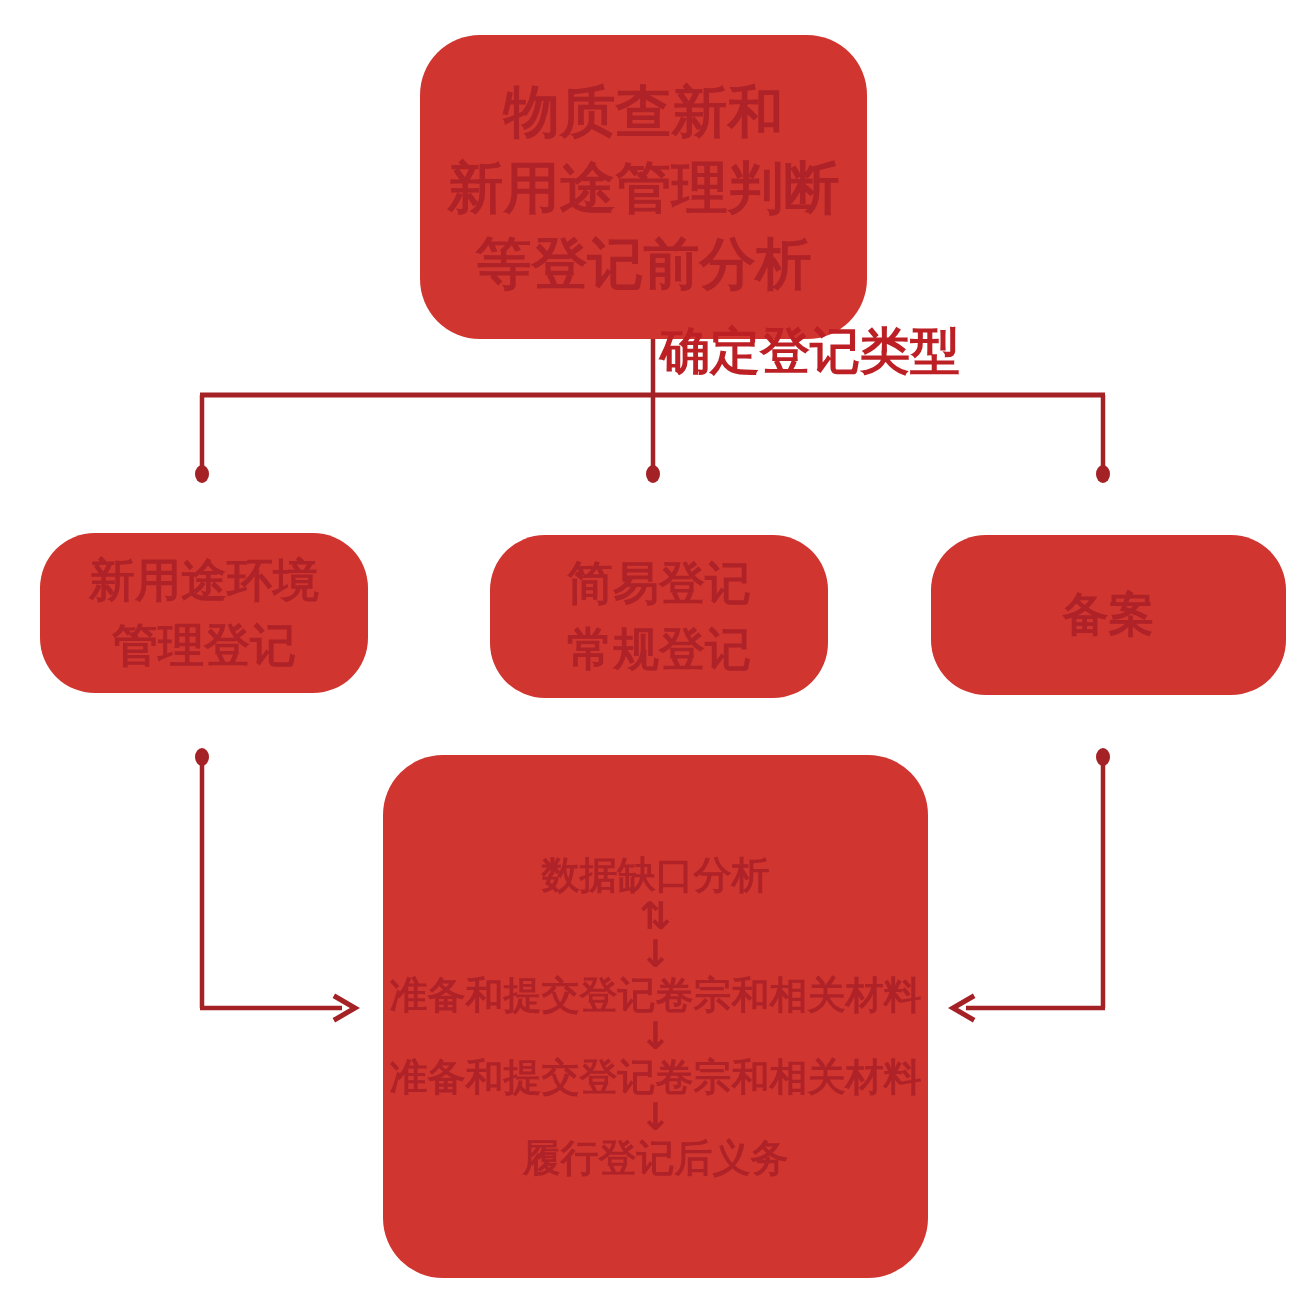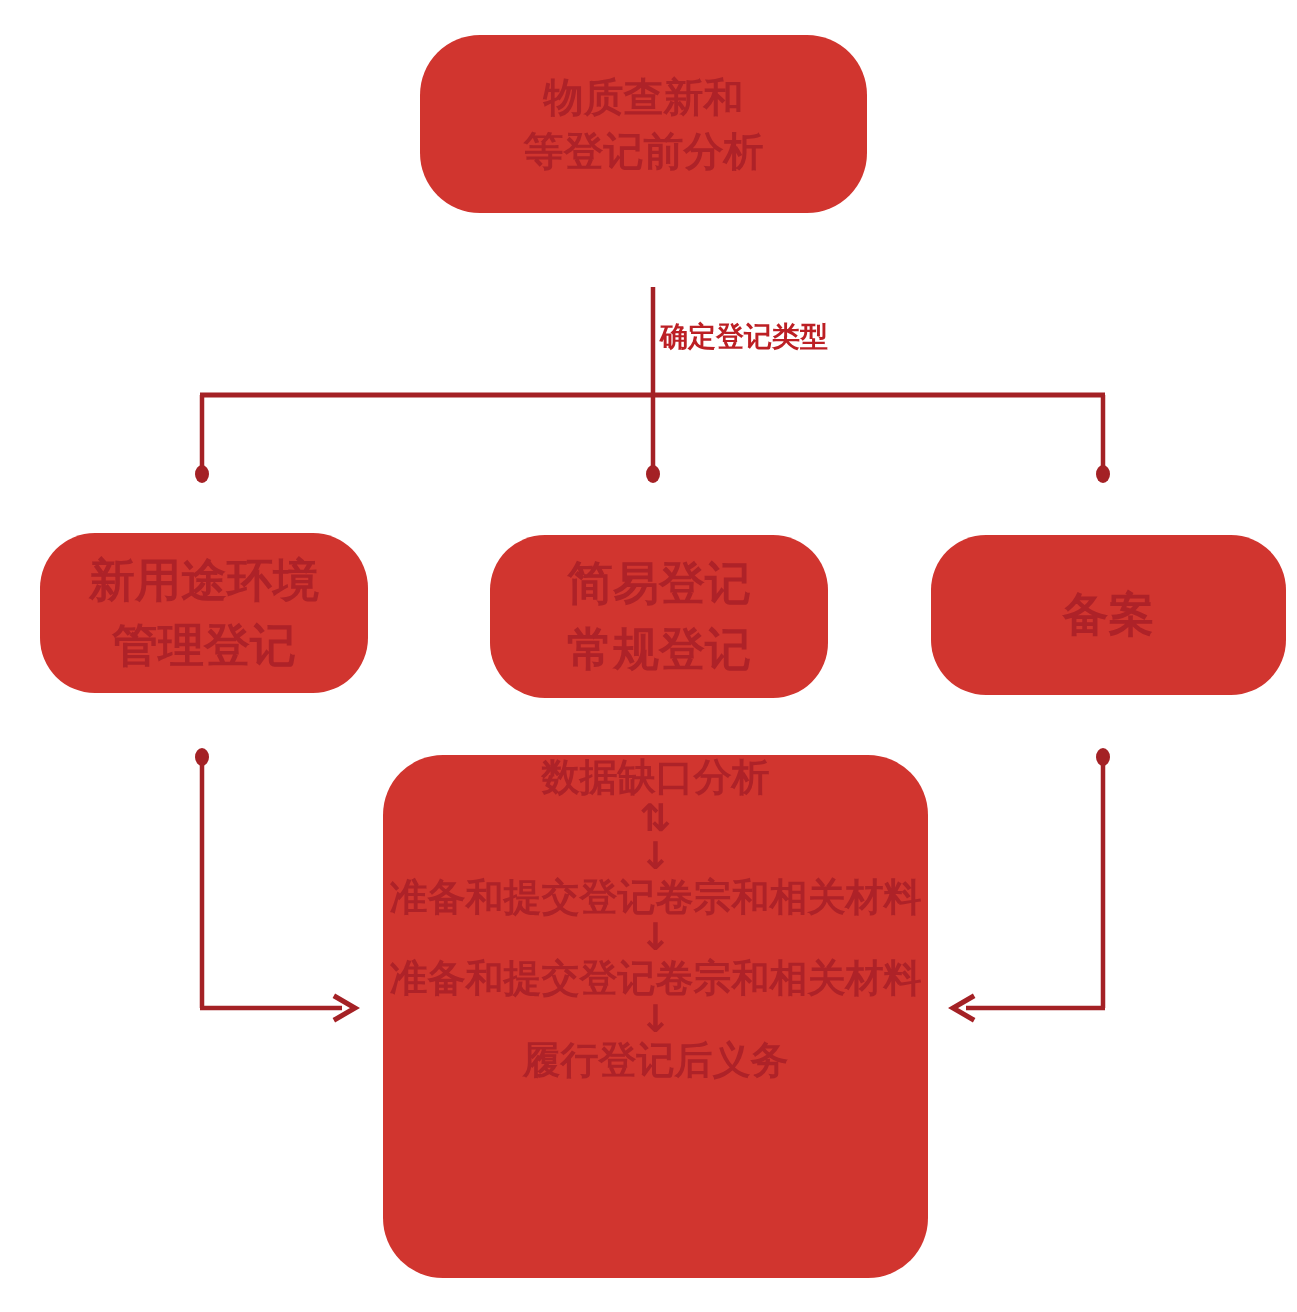--- a/index.html
+++ b/index.html
@@ -22,49 +22,49 @@
     background:var(--box-fill);
     color:var(--box-text);
     display:flex;
     flex-direction:column;
     align-items:center;
     justify-content:center;
     text-align:center;
   }
   .node .bline{white-space:nowrap;}
   .top-box{
-    left:420px;top:35px;width:447px;height:178px;
+    left:420px;top:35px;width:447px;height:304px;
     border-radius:60px;
-    font-size:40px;line-height:1.36;
+    font-size:56px;line-height:1.36;
   }
   .branch-box{
     border-radius:55px;
     font-size:46px;line-height:1.42;
   }
   .branch-box.b0{left:40px;top:533px;width:328px;height:160px;}
   .branch-box.b1{left:490px;top:535px;width:338px;height:163px;}
   .branch-box.b2{left:931px;top:535px;width:355px;height:160px;}
   .process-box{
     left:383px;top:755px;width:545px;height:523px;
     border-radius:60px;
     font-size:38px;
-    justify-content:flex-start;
+    justify-content:center;
     padding:0 0;
     box-sizing:border-box;
   }
   .process-box .step{white-space:nowrap;line-height:1.15;}
   .process-box .flow-arrow{
     font-family:"DejaVu Sans","Liberation Sans",sans-serif;
     font-size:38px;line-height:1;
     font-weight:bold;
   }
   .branch-label{
     position:absolute;
     left:660px;top:318px;
-    font-size:28px;
+    font-size:50px;
     color:var(--label-text);
     white-space:nowrap;
   }
   svg.connectors{
     position:absolute;left:0;top:0;
     pointer-events:none;
   }
   svg.connectors .c{stroke:var(--line);stroke-width:4.5;fill:none;}
   svg.connectors .hmain{stroke:var(--line);stroke-width:5;fill:none;}
   svg.connectors .d{fill:var(--line);stroke:none;}
@@ -94,20 +94,21 @@
     <path class="ah" d="M336,997 L355,1008 L336,1019"></path>
 
     <ellipse class="d" cx="1103" cy="757" rx="7" ry="9"></ellipse>
     <line class="c" x1="1103" y1="764" x2="1103" y2="1008"></line>
     <line class="c" x1="1105" y1="1008" x2="966" y2="1008"></line>
     <path class="ah" d="M972,997 L953,1008 L972,1019"></path>
   </svg>
 
   <div class="node top-box">
     <div class="bline">物质查新和</div>
+    <div class="bline">新用途管理判断</div>
     <div class="bline">等登记前分析</div>
   </div>
 
   <div class="branch-label">确定登记类型</div>
 
   <div class="node branch-box b1">
     <div class="bline">简易登记</div>
     <div class="bline">常规登记</div>
   </div>
   <div class="node branch-box b0">

